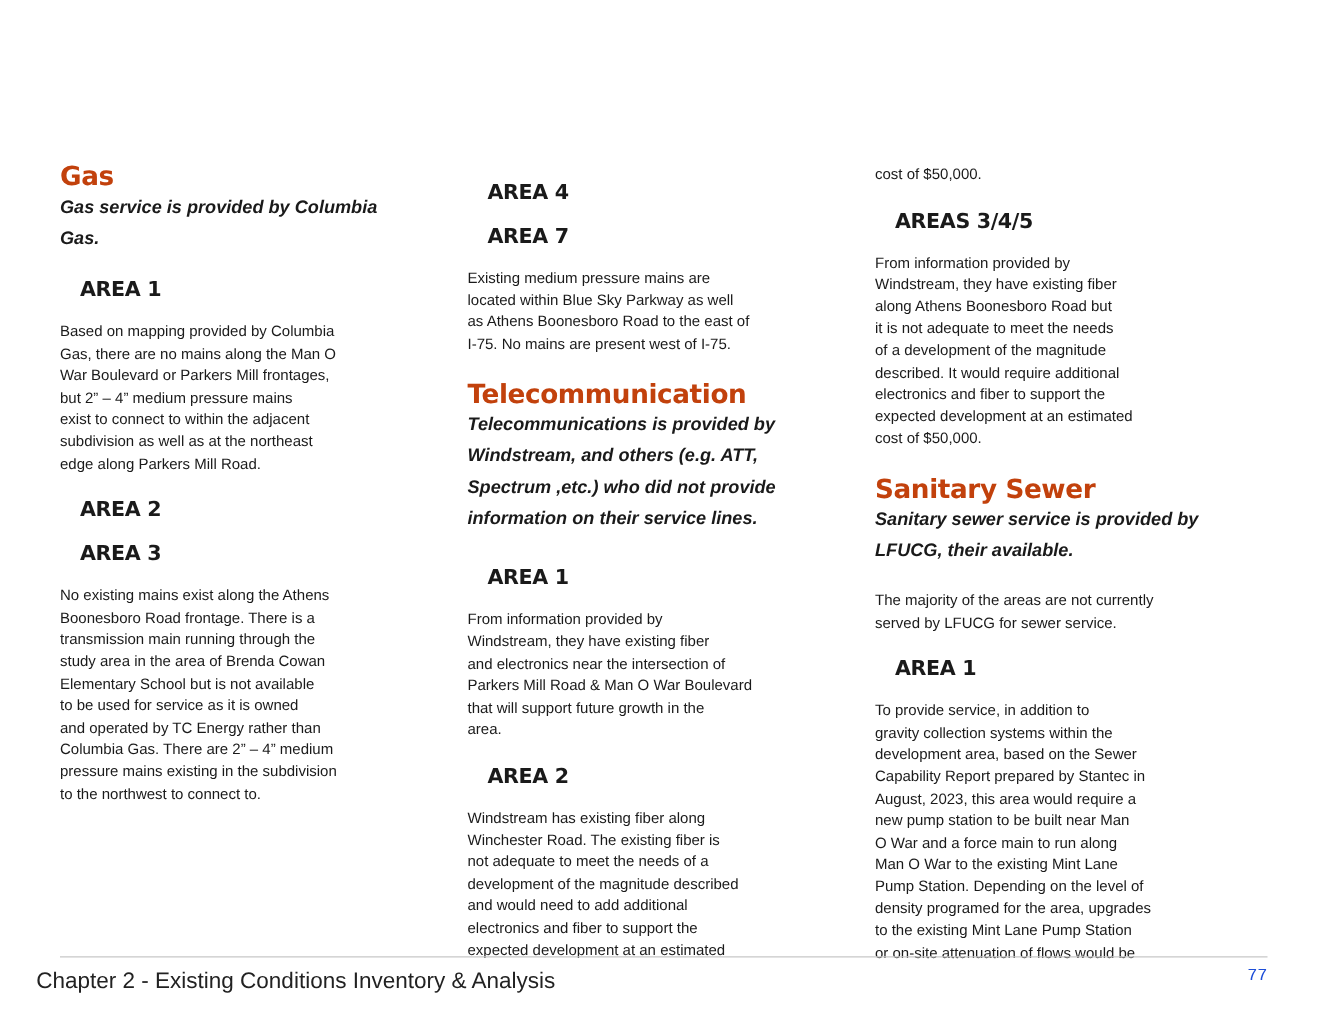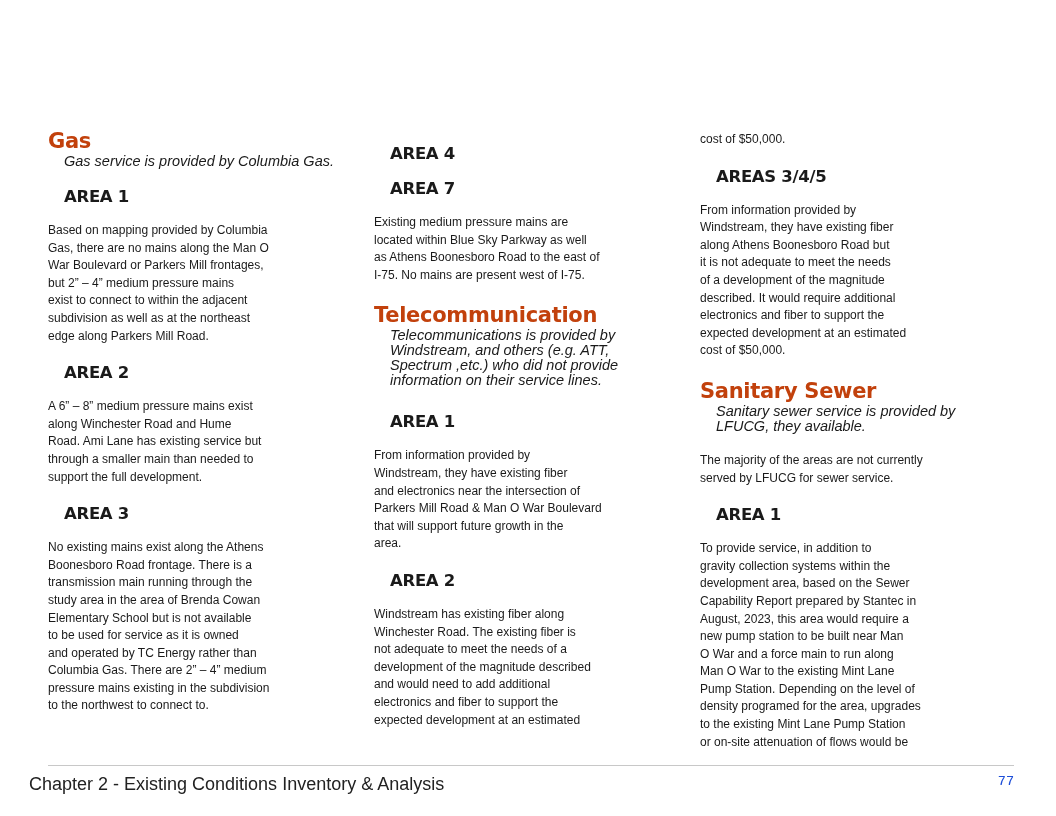--- a/index.html
+++ b/index.html
@@ -4,22 +4,22 @@
 <style>
   html, body { margin: 0; padding: 0; background: #ffffff; }
   body { width: 1056px; height: 816px; position: relative; overflow: hidden;
          font-family: "Liberation Sans", "DejaVu Sans", sans-serif; color: #1a1a1a; }
   .col { position: absolute; top: 128px; width: 312px; }
   .col1 { left: 48px; }
   .col2 { left: 374px; }
   .col3 { left: 700px; }
   .section-title { font-family: "DejaVu Sans", sans-serif; font-weight: bold; color: #c2410c;
                    font-size: 21px; line-height: 26px; margin: 0; letter-spacing: -0.3px; }
-  .section-intro { font-style: italic; font-weight: normal; font-size: 14.5px; line-height: 15px;
-                   margin: 0 0 18px 16px; }
+  .section-intro { font-style: italic; font-weight: bold; font-size: 14.5px; line-height: 25px;
+                   margin: 0 0 18px 0; }
   .area-title { font-family: "DejaVu Sans", sans-serif; font-weight: bold; font-size: 16.5px;
                 line-height: 19px; margin: 16px; letter-spacing: -0.3px; }
   .body-text { font-size: 12px; line-height: 17.6px; margin: 0 0 18px 0; white-space: pre-line; }
   .col3 .first-text { margin-top: 0; margin-bottom: 18px; }
   .footer-rule { position: absolute; left: 48px; right: 42px; top: 765px; height: 1px; background: #c8c8c8; }
   .footer-left { position: absolute; left: 29px; top: 774px; font-size: 18px; color: #222; }
   .footer-right { position: absolute; right: 42px; top: 774px; font-size: 13.5px; color: #1d4ed8;
                   font-family: Liberation Mono, monospace; }
 </style>
 </head>
@@ -32,25 +32,20 @@
   <h3 class="area-title">AREA 1</h3>
   <p class="body-text">Based on mapping provided by Columbia
 Gas, there are no mains along the Man O
 War Boulevard or Parkers Mill frontages,
 but 2” – 4” medium pressure mains
 exist to connect to within the adjacent
 subdivision as well as at the northeast
 edge along Parkers Mill Road.</p>
 
   <h3 class="area-title">AREA 2</h3>
-  <p class="body-text">A 6” – 8” medium pressure mains exist
-along Winchester Road and Hume
-Road. Ami Lane has existing service but
-through a smaller main than needed to
-support the full development.</p>
 
   <h3 class="area-title">AREA 3</h3>
   <p class="body-text">No existing mains exist along the Athens
 Boonesboro Road frontage. There is a
 transmission main running through the
 study area in the area of Brenda Cowan
 Elementary School but is not available
 to be used for service as it is owned
 and operated by TC Energy rather than
 Columbia Gas. There are 2” – 4” medium
@@ -100,21 +95,21 @@
 along Athens Boonesboro Road but
 it is not adequate to meet the needs
 of a development of the magnitude
 described. It would require additional
 electronics and fiber to support the
 expected development at an estimated
 cost of $50,000.</p>
 
   <h2 class="section-title">Sanitary Sewer</h2>
   <p class="section-intro" style="white-space:pre-line;">Sanitary sewer service is provided by
-LFUCG, they available.</p>
+LFUCG, their available.</p>
   <p class="body-text">The majority of the areas are not currently
 served by LFUCG for sewer service.</p>
 
   <h3 class="area-title">AREA 1</h3>
   <p class="body-text">To provide service, in addition to
 gravity collection systems within the
 development area, based on the Sewer
 Capability Report prepared by Stantec in
 August, 2023, this area would require a
 new pump station to be built near Man

